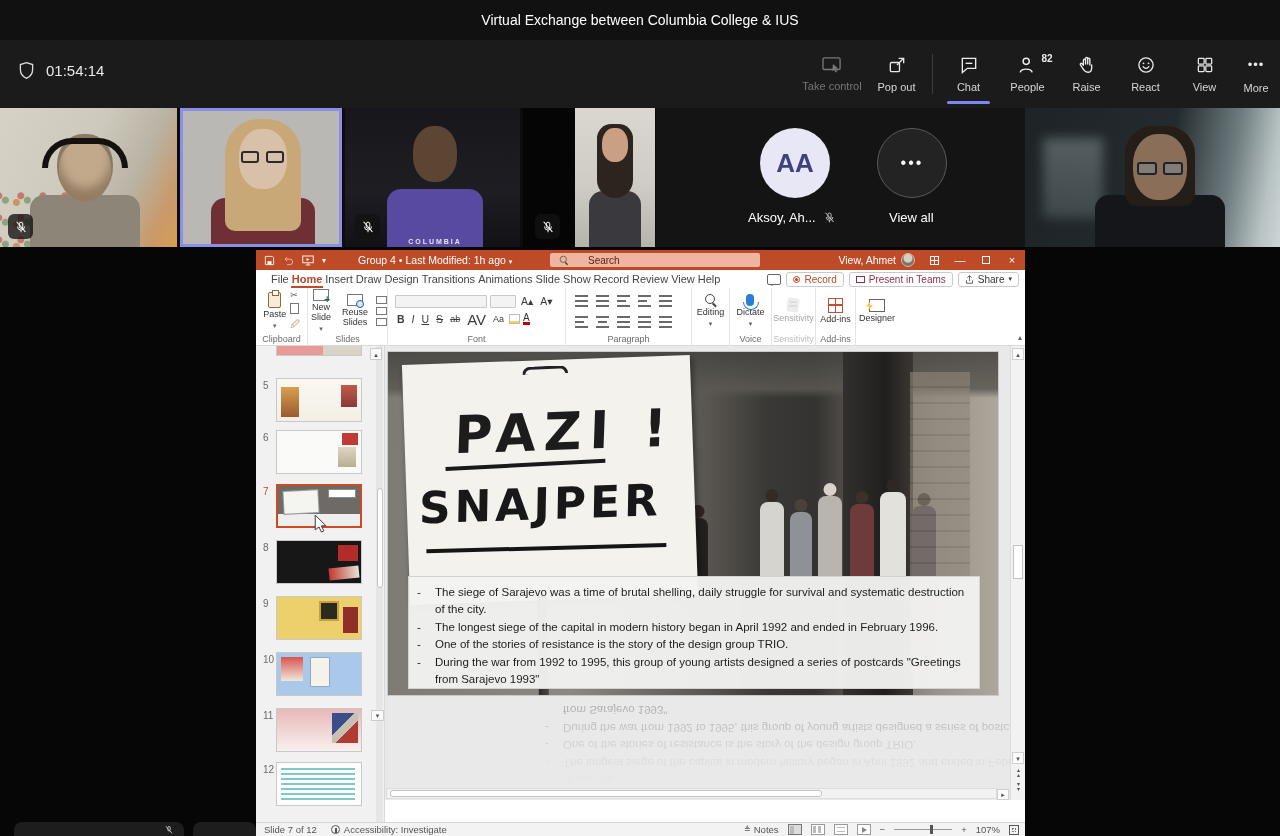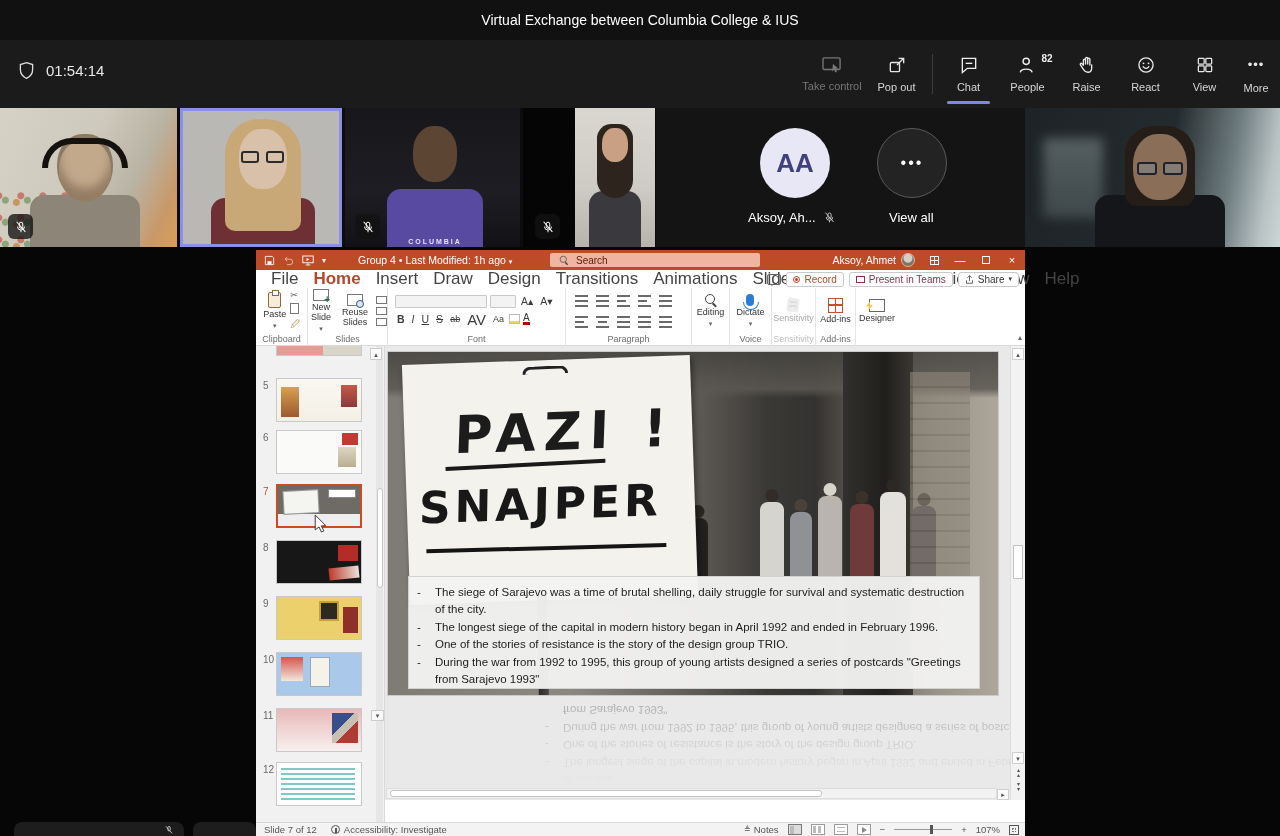--- a/index.html
+++ b/index.html
@@ -63,35 +63,35 @@
 
   
   .ppt { position:absolute; left:256px; top:250px; width:769px; height:586px; background:#fff;
          font-size:11px; color:#262626; }
   .ppt-titlebar { position:absolute; left:0; top:0; width:769px; height:20px; background:#be4b28;
                   display:flex; align-items:center; color:#fff; }
   .qat { display:flex; align-items:center; gap:8px; margin-left:8px; font-size:11px; }
   .qat .g { opacity:.95; cursor:pointer; }
   .doc-title { margin-left:32px; font-size:10.5px; white-space:nowrap; cursor:pointer; }
   .searchbox { position:absolute; left:294px; top:3px; width:210px; height:14px; background:#efb5a0;
-               border-radius:2px; display:flex; align-items:center; gap:6px; padding-left:8px;
+               border-radius:2px; display:flex; align-items:center; gap:18px; padding-left:8px;
                color:#58230f; font-size:10px; cursor:text; }
   .tb-user { position:absolute; right:110px; top:0; height:20px; display:flex; align-items:center; gap:5px;
              font-size:10.5px; }
   .tb-user .uava { width:14px; height:14px; border-radius:50%; background:radial-gradient(circle at 50% 35%, #d8cfc4 0 4px, #7d7468 5px); border:1px solid #e6b49f; }
   .winbtns { position:absolute; right:0; top:0; height:20px; display:flex; }
   .winbtn { width:26px; height:20px; display:flex; align-items:center; justify-content:center;
             font-size:11px; cursor:pointer; }
   .boxglyph { width:8px; height:8px; border:1px solid #fff; display:inline-block; }
   .gridglyph { width:9px; height:9px; border:1px solid #fff; position:relative; }
   .gridglyph::before { content:""; position:absolute; left:3.5px; top:0; bottom:0; width:1px; background:#fff; }
   .gridglyph::after { content:""; position:absolute; top:3.5px; left:0; right:0; height:1px; background:#fff; }
 
   .ppt-menubar { position:absolute; left:0; top:20px; width:769px; height:18px; background:#fff;
-                 display:flex; align-items:center; gap:13px; padding-left:14px; font-size:17px; color:#444; }
+                 display:flex; align-items:center; gap:1px; padding-left:14px; font-size:11px; color:#444; }
   .mtab { cursor:pointer; position:relative; white-space:nowrap; padding:2px 1px; }
   .mtab.active { color:#b3492a; font-weight:bold; }
   .mtab.active::after { content:""; position:absolute; left:0; right:0; bottom:-1px; height:2px; background:#c24a26; }
   .menu-actions { position:absolute; right:6px; top:20px; height:18px; display:flex; align-items:center; gap:5px; }
   .pill { border:1px solid #c9c9c9; border-radius:3px; height:15px; display:flex; align-items:center;
           gap:4px; padding:0 6px; font-size:10px; color:#333; cursor:pointer; background:#fff; white-space:nowrap; }
   .reddot { width:7px; height:7px; border-radius:50%; border:1.5px solid #c43e1c; display:inline-block; position:relative; }
   .reddot::after { content:""; position:absolute; inset:1px; border-radius:50%; background:#c43e1c; }
   .mon { width:9px; height:7px; border:1.2px solid #8b3049; display:inline-block; }
   .comment-ic { width:14px; height:11px; border:1.2px solid #666; border-radius:2px; position:relative; cursor:pointer; }
@@ -480,21 +480,21 @@
       </div>
       <div class="doc-title">
         <span>Group 4 • Last Modified: 1h ago</span>
         <span style="font-size:7px">▾</span>
       </div>
       <div class="searchbox">
         <span class="mag-ic" style="transform:scale(.7)"></span>
         <span>Search</span>
       </div>
       <div class="tb-user">
-        <span>Aksoy, Ahmet</span>
+        <span>View, Ahmet</span>
         <span class="uava"></span>
       </div>
       <div class="winbtns">
         <div class="winbtn">
             <span class="gridglyph"></span>
           </div>
         <div class="winbtn">—</div>
         <div class="winbtn">
             <span class="boxglyph"></span>
           </div>

